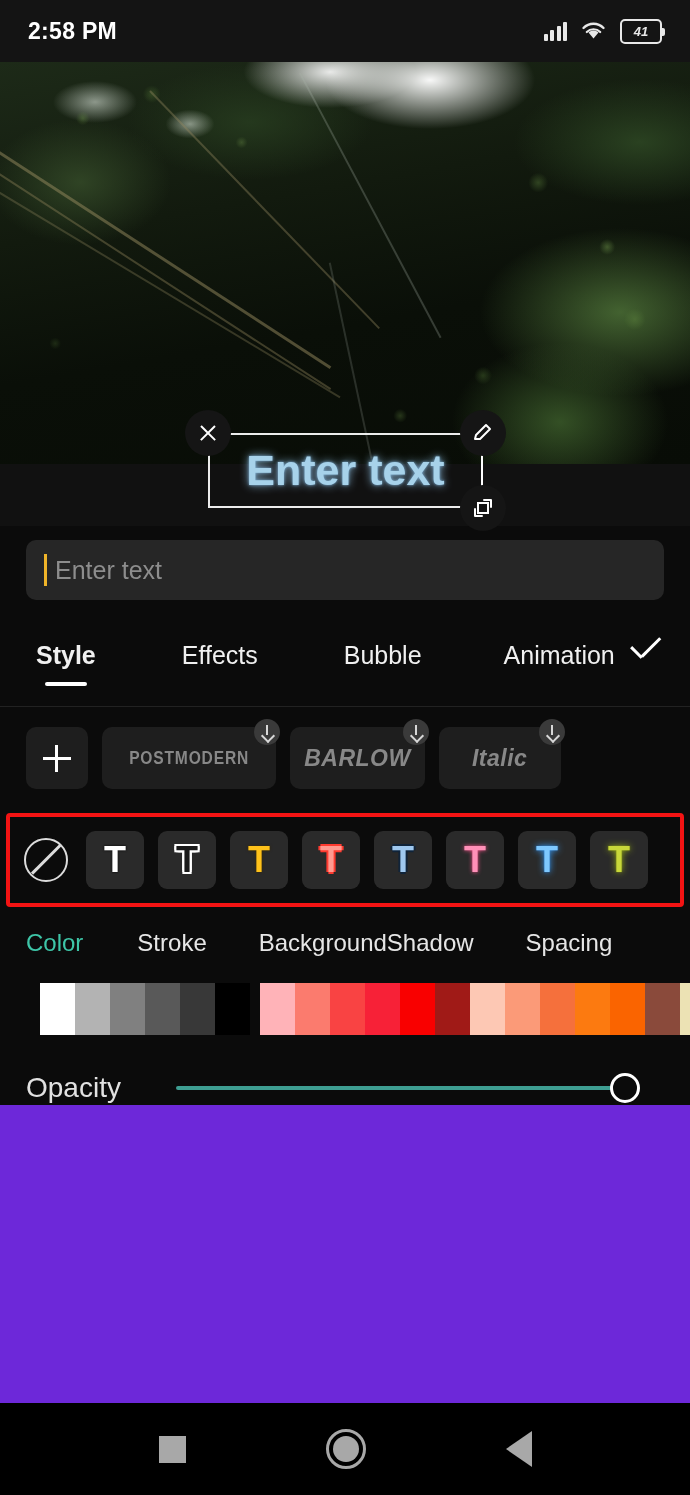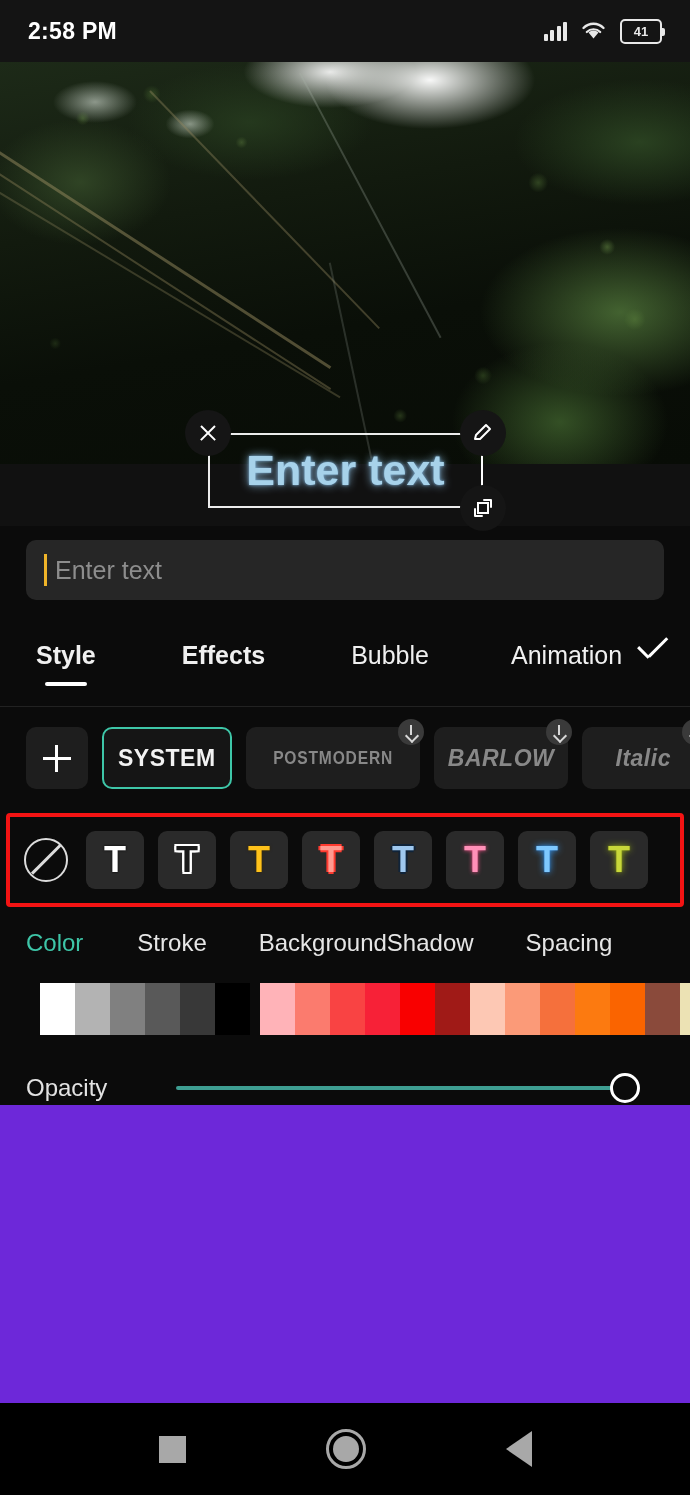--- a/index.html
+++ b/index.html
@@ -20,21 +20,21 @@
   .status-time { color:#fff; font-size:23px; font-weight:bold; letter-spacing:.3px; }
   .status-icons { display:flex; align-items:center; gap:13px; }
   .sig { display:flex; align-items:flex-end; gap:2.5px; height:20px; }
   .sig i { width:4px; background:#e8e8e8; border-radius:1px; display:block; }
   .sig i:nth-child(1){height:7px;}
   .sig i:nth-child(2){height:11px;}
   .sig i:nth-child(3){height:15px;}
   .sig i:nth-child(4){height:19px;}
   .batt {
     width:42px; height:25px; border:2px solid #e8e8e8; border-radius:5px;
-    display:flex; align-items:center; justify-content:center; position:relative;
+    display:flex; align-items:center; justify-content:center; position:relative;font-style:italic;
   }
   .batt:after{content:"";position:absolute;right:-5px;top:7px;width:3px;height:8px;background:#e8e8e8;border-radius:0 2px 2px 0;}
   .batt span{ color:#e8e8e8; font-size:13px; font-weight:bold; }
 
   
   .toolbar {
     height:92px; background:#141414;
     display:flex; align-items:center; padding:0 28px; gap:18px;
   }
   .close-x { width:42px; height:42px; position:relative; }
@@ -131,21 +131,21 @@
   .tabs{
     display:flex; align-items:center; margin-top:24px;
     padding:0 26px; height:62px; gap:0;
   }
   .tab{ color:#f0f0f0; font-size:25px; position:relative; padding:0 10px; }
   .tab.active{ font-weight:bold; }
   .tab .ul{
     position:absolute; left:50%; transform:translateX(-50%);
     bottom:-16px; width:42px; height:4px; background:#fff; border-radius:2px;
   }
-  .t1{ margin-right:66px; } .t2{ margin-right:66px;font-weight:bold; } .t3{ margin-right:62px; }
+  .t1{ margin-right:66px; } .t2{ margin-right:66px; } .t3{ margin-right:62px; }
   .tab-spacer{ flex:1; }
   .check{ width:40px; height:40px; position:relative; }
   .check:before{ content:""; position:absolute; left:4px; top:16px; width:15px; height:2.8px; background:#fff; transform:rotate(45deg); }
   .check:after{ content:""; position:absolute; left:13px; top:11px; width:26px; height:2.8px; background:#fff; transform:rotate(-45deg); }
 
   .divider{ height:1px; background:#222; margin-top:20px; }
 
   
   .fonts{ display:flex; align-items:center; gap:14px; padding:20px 26px 18px; overflow:hidden; }
   .f-add{
@@ -193,21 +193,21 @@
   .st1{ margin-right:54px; } .st2{ margin-right:52px; } .st3{ }
   .st4{ margin-right:52px; } .st5{ margin-right:52px; }
 
   
   .swatches{ display:flex; margin:26px 0 0 40px; height:52px; overflow:hidden; }
   .sw{ width:35px; height:52px; flex:0 0 auto; }
   .sw.gap{ margin-left:10px; }
 
   
   .opacity-row{ display:flex; align-items:center; padding:36px 26px 0; }
-  .op-label{ color:#e2e2e2; font-size:24px; width:150px; }
+  .op-label{ color:#e2e2e2; font-size:28px; width:150px; }
   .op-track{ position:relative; flex:1; height:34px; display:flex; align-items:center; }
   .op-fill{ height:3.5px; background:#3e9e92; width:calc(100% - 36px); border-radius:2px; }
   .op-thumb{
     position:absolute; right:24px; width:30px; height:30px; border-radius:50%;
     border:3.5px solid #fff; background:#0b0b0b;
   }
 
   
   .navbar{
     position:absolute; left:0; bottom:0; width:690px; height:92px; background:#000;
@@ -304,23 +304,20 @@
       </div>
       <div class="tab-spacer"></div>
       <div class="check"></div>
     </div>
 
     <div class="divider"></div>
 
     <div class="fonts">
       <div class="f-add"></div>
 
-      <div class="f-tile sel">
-        <span class="lbl">SYSTEM</span>
-      </div>
 
       <div class="f-tile dim cond">
         <span class="lbl">POSTMODERN</span>
         <div class="dl-badge">
             <div class="ar"></div>
           </div>
       </div>
 
       <div class="f-tile dim ital">
         <span class="lbl">BARLOW</span>

